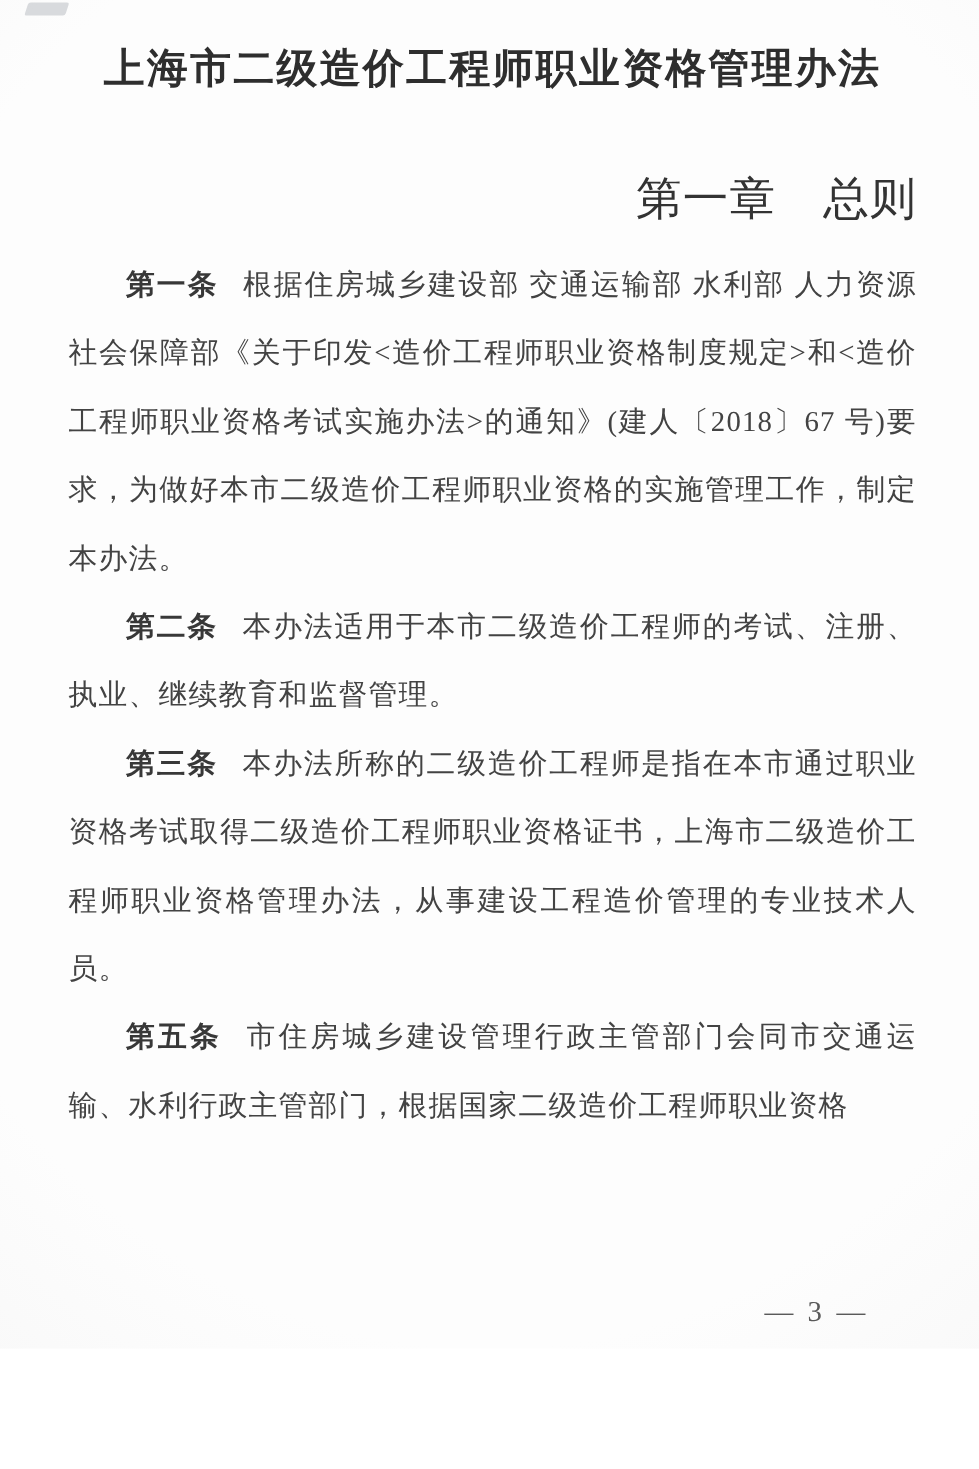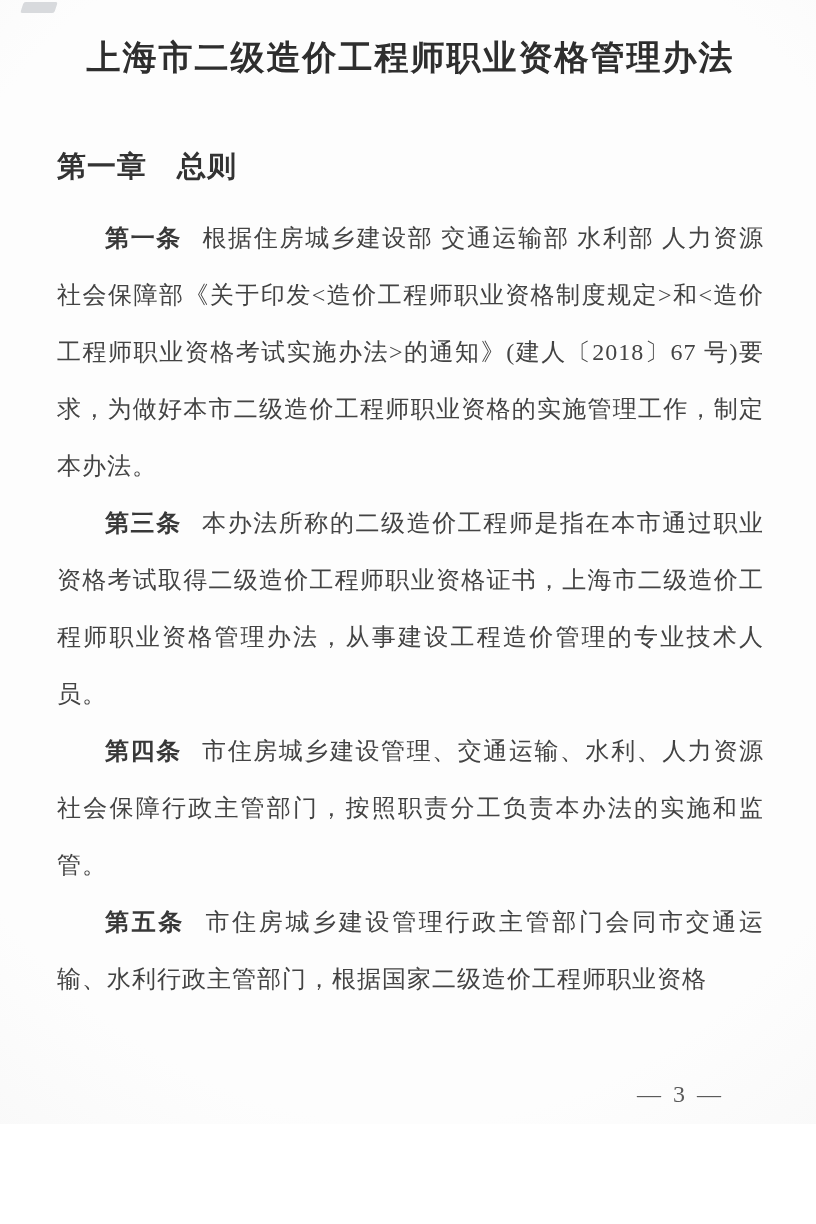--- a/index.html
+++ b/index.html
@@ -34,23 +34,23 @@
   .doc-title {
     margin: 36px 0 0 0;
     font-size: 34px;
     line-height: 44px;
     font-weight: bold;
     text-align: center;
     letter-spacing: 2px;
     color: #2e2e2e;
   }
   .chapter-heading {
-    font-size: 29px;
-    font-weight: bold;
-    text-align: left;
+    font-size: 38px;
+    font-weight: normal;
+    text-align: right;
     letter-spacing: 1px;
     color: #333333;
     margin: 0;
   }
   .chapter-heading.first {
     margin: 66px 0 24px 0;
     line-height: 40px;
   }
   .chapter-heading.second {
     margin: 4px 0 8px 0;
@@ -87,28 +87,28 @@
   <div class="scan-artifact"></div>
 
   <h1 class="doc-title">上海市二级造价工程师职业资格管理办法</h1>
 
   <h2 class="chapter-heading first">第一章　总则</h2>
 
   <p class="article">
     <span class="article-label">第一条</span><span>根据住房城乡建设部 交通运输部 水利部 人力资源社会保障部《关于印发&lt;造价工程师职业资格制度规定&gt;和&lt;造价工程师职业资格考试实施办法&gt;的通知》(建人〔2018〕67 号)要求，为做好本市二级造价工程师职业资格的实施管理工作，制定本办法。</span>
   </p>
 
+  <p class="article">
+    <span class="article-label">第二条</span><span>本办法适用于本市二级造价工程师的考试、注册、执业、继续教育和监督管理。</span>
+  </p>
 
   <p class="article">
     <span class="article-label">第三条</span><span>本办法所称的二级造价工程师是指在本市通过职业资格考试取得二级造价工程师职业资格证书，上海市二级造价工程师职业资格管理办法，从事建设工程造价管理的专业技术人员。</span>
   </p>
 
-  <p class="article">
-    <span class="article-label">第四条</span><span>市住房城乡建设管理、交通运输、水利、人力资源社会保障行政主管部门，按照职责分工负责本办法的实施和监管。</span>
-  </p>
 
 
   <p class="article">
     <span class="article-label">第五条</span><span>市住房城乡建设管理行政主管部门会同市交通运输、水利行政主管部门，根据国家二级造价工程师职业资格</span>
   </p>
 
   <div class="page-number">— 3 —</div>
 
 </div>
 

